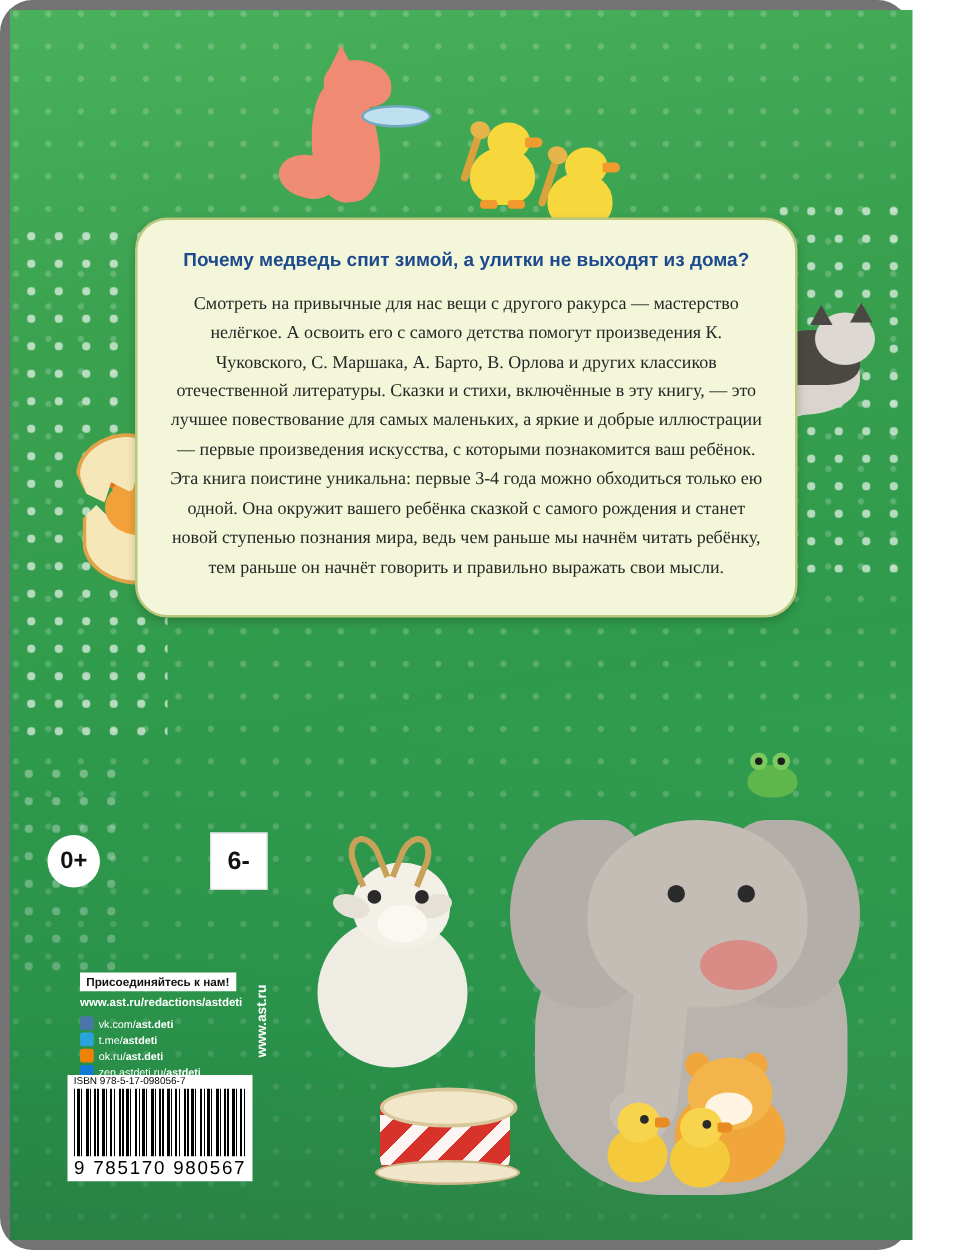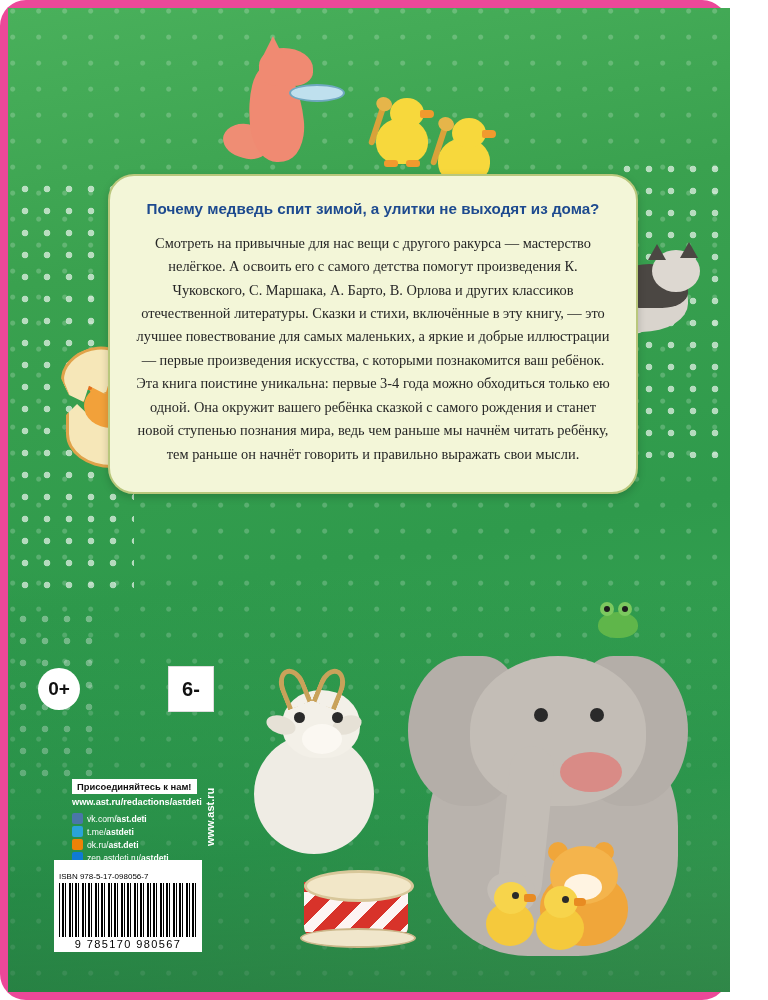--- a/index.html
+++ b/index.html
@@ -11,21 +11,21 @@
     width: 768px;
     height: 1000px;
     font-family: "Liberation Sans", sans-serif;
     overflow: hidden;
   }
 
   .page {
     position: relative;
     width: 728px;
     height: 1000px;
-    background: #ec4899;
+    background: #737373;
     border-radius: 26px;
   }
 
   
   .spine {
     position: absolute;
     top: 8px;
     right: 8px;
     width: 22px;
     height: 984px;
@@ -164,21 +164,21 @@
     font-style: italic;
     font-size: 17px;
     color: #ffffff;
     letter-spacing: .5px;
     text-shadow: 0 1px 1px rgba(0,0,0,.35);
   }
 
   
   .social {
     position: absolute;
-    left: 64px;
+    left: 56px;
     top: 768px;
     width: 150px;
   }
   .social .join {
     background: #ffffff;
     color: #111;
     font-size: 9.4px;
     font-weight: bold;
     padding: 2px 5px;
     font-family: "Liberation Sans", sans-serif;
@@ -216,41 +216,41 @@
   }
   .social .lbl b { color: #ffffff; }
 
   
   .barcode {
     position: absolute;
     left: 46px;
     top: 852px;
     width: 148px;
     background: #ffffff;
-    padding: 12px 5px 2px 5px;
+    padding: 0 5px 2px 5px;
     box-sizing: border-box;
   }
   .barcode .isbn-top {
     font-size: 8px;
     font-family: "Liberation Sans", sans-serif;
     color: #000;
     margin-bottom: 2px;
   }
   .barcode .bars {
     height: 54px;
     background-image: repeating-linear-gradient(90deg,
       #000 0 1px, #fff 1px 3px, #000 3px 5px, #fff 5px 6px,
       #000 6px 7px, #fff 7px 10px, #000 10px 12px, #fff 12px 13px);
   }
   .barcode .num {
-    font-size: 11px;
+    font-size: 15px;
     letter-spacing: 1.4px;
     font-family: "Liberation Sans", sans-serif;
     color: #000;
-    text-align: center;
+    text-align: right;
     margin-top: 1px;
   }
 
   .vertical-site {
     position: absolute;
     left: 196px;
     top: 838px;
     font-size: 11px;
     font-weight: bold;
     color: #ffffff;

